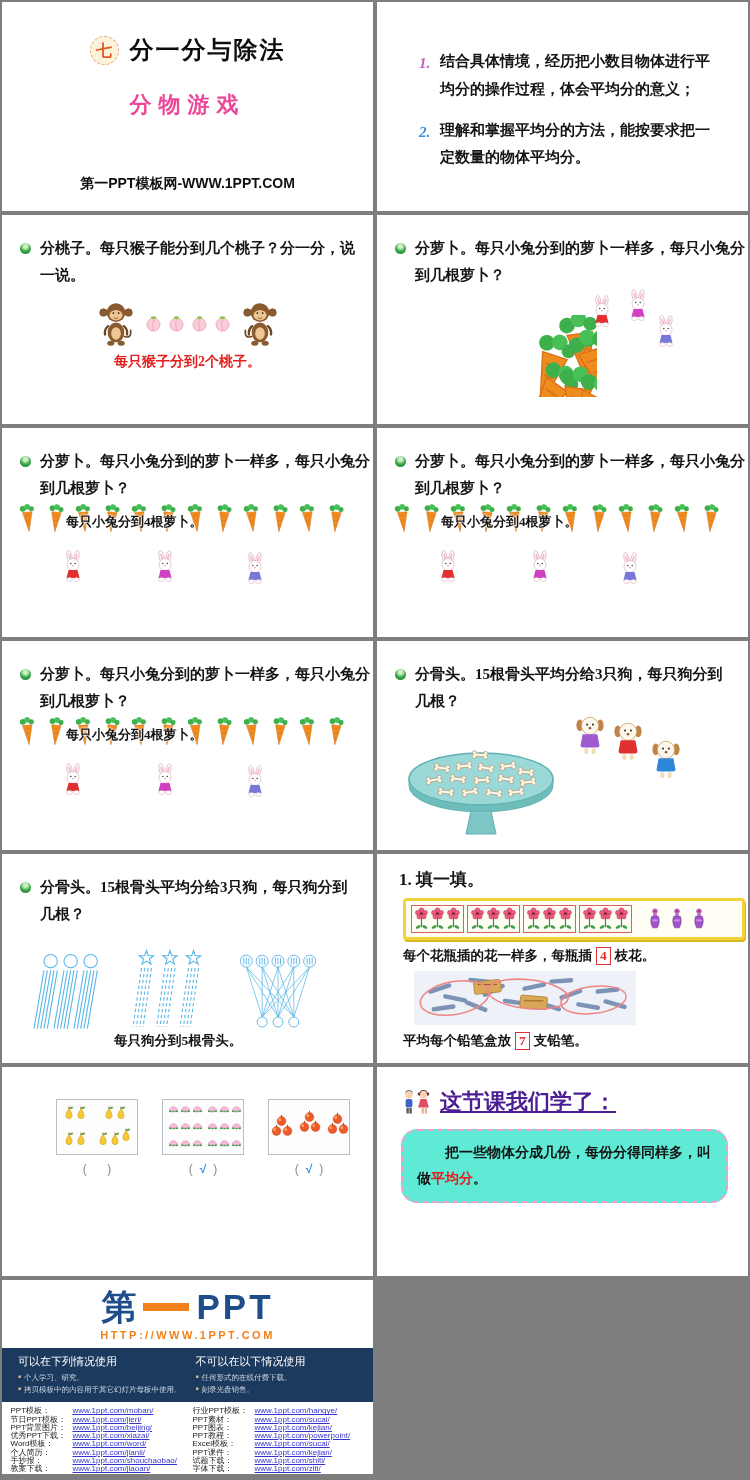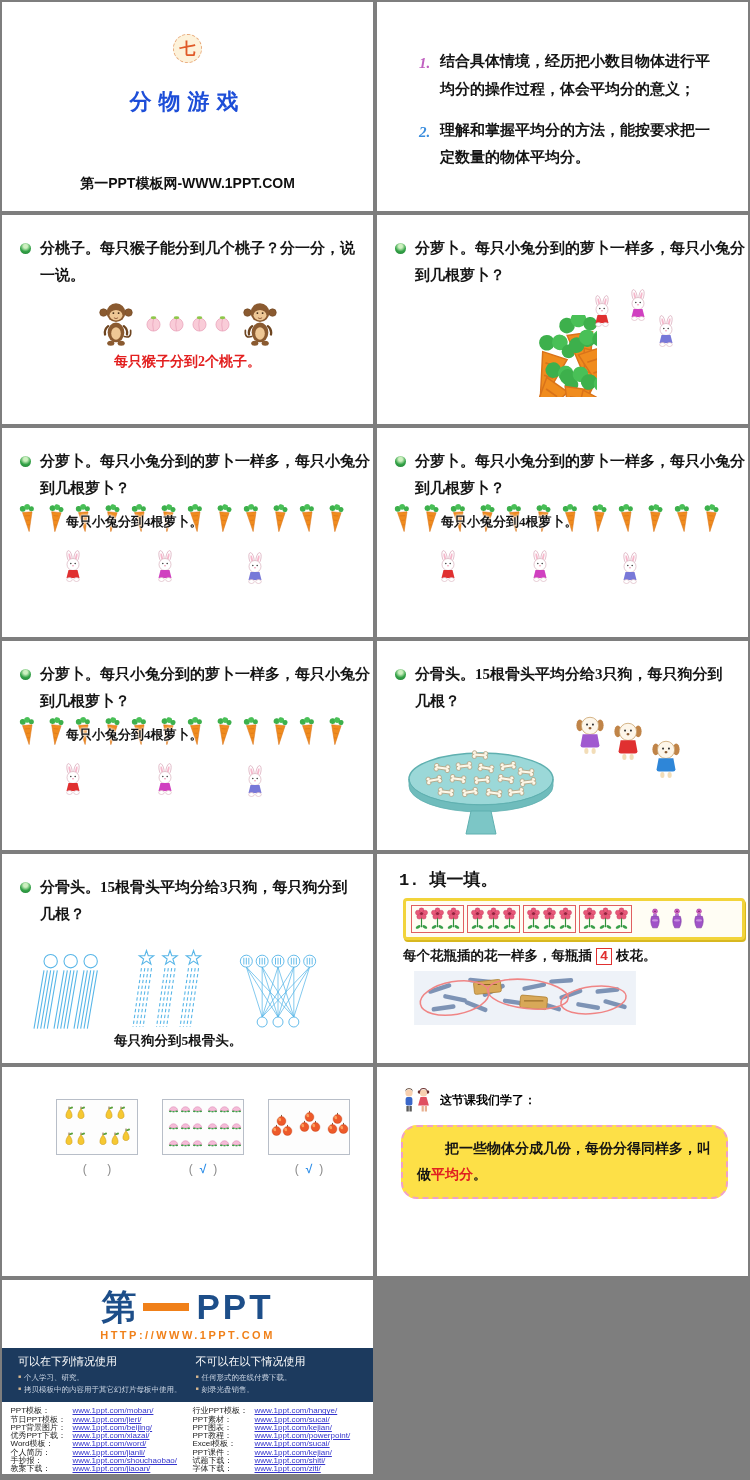--- a/index.html
+++ b/index.html
@@ -19,21 +19,21 @@
   .qw-peach .qt { width:320px; }
   .qw-carrot .qt { width:334px; }
   .qw-bone .qt { width:316px; }
 
   
   .s1-head { margin-top:32px; display:flex; justify-content:center; align-items:center; gap:11px; }
   .badge { width:29px; height:29px; border:1.5px dashed #e8a878; border-radius:50%;
            background:#fdf2da; color:#e05a28; font-weight:700; font-size:16px;
            line-height:27px; text-align:center; }
   .s1-title { font-weight:800; font-size:24px; letter-spacing:2px; color:#0d0d0d; }
-  .s1-sub { margin-top:24px; text-align:center; color:#1d4ed8; font-weight:800;
+  .s1-sub { margin-top:24px; text-align:center; color:#ec4899; font-weight:800;
             font-size:22px; letter-spacing:7px; }
   .s1-wm { position:absolute; bottom:18px; width:100%; text-align:center;
            font-family:"Liberation Sans",sans-serif; font-weight:700; font-size:14px; color:#101010; }
 
   
   .s2 { padding:46px 26px 0 42px; }
   .obj { position:relative; padding-left:21px; margin-bottom:13px;
          font-weight:700; font-size:15px; line-height:1.85; }
   .obj .num { position:absolute; left:0; top:2px; font-style:italic; font-weight:800; }
   .num1 { color:#c060c0; } .num2 { color:#3b8ede; }
@@ -71,21 +71,21 @@
   .cloud { position:absolute; left:150px; top:44px; width:130px; padding:5px 12px;
            background:#fbe2c8; border-radius:24px; font-weight:700; font-size:11px;
            line-height:1.6; z-index:2; }
   .cloud::after { content:""; position:absolute; left:-5px; bottom:-3px; width:9px; height:9px;
                   background:#fbe2c8; border-radius:50%; }
   .diag { position:absolute; }
   .dg1 { left:26px; top:98px; } .dg2 { left:122px; top:94px; } .dg3 { left:224px; top:98px; }
   .ans9 { position:absolute; left:112px; top:178px; font-weight:800; font-size:13.5px; }
 
   
-  .s10 { padding:14px 28px 0 22px;font-family:Liberation Mono, monospace; }
+  .s10 { padding:14px 28px 0 22px; }
   .s10-title { font-weight:800; font-size:17px; }
   .strip { margin:7px 0 0 4px; width:342px; height:42px; border:3px solid #f2d43a;
            background:#fffdf4; border-radius:4px; display:flex; align-items:center;
            padding:0 5px; gap:3px; box-shadow:1px 2px 0 #d8b820; }
   .fgrp { border:1px solid #e06060; padding:1px 2px; display:flex; gap:1px; }
   .vases { margin-left:13px; display:flex; gap:8px; }
   .s10-line { margin:7px 0 0 4px; font-weight:700; font-size:13.5px; }
   .numbox { display:inline-block; min-width:12px; text-align:center; border:1.5px solid #e03030;
             color:#e03030; padding:0 3px; margin:0 4px; font-weight:800; }
   .pencils { margin:6px 0 0 12px; display:block; }
@@ -97,22 +97,22 @@
   .fbox { width:82px; height:56px; border:1.5px solid #b8bec8; background:#fdfdfd; position:relative; }
   .fb-it { position:absolute; }
   .marks { display:flex; margin:7px 0 0 28px; gap:24px; }
   .mark { width:82px; text-align:center; font-family:"Liberation Sans",sans-serif;
           font-size:12px; color:#8a8a8a; }
   .mark .ck { color:#2e8ee8; font-weight:800; display:inline-block; min-width:14px; }
 
   
   .s12 { padding:20px 18px 0 24px; }
   .s12-head { display:flex; align-items:center; gap:9px; }
-  .s12-head h3 { font-family:"Liberation Sans",sans-serif; font-weight:800; font-size:12px; color:#000000; }
-  .panel { margin:12px 2px 0 0; border:2px dashed #f0a0c8; border-radius:16px; background:#fde047;
+  .s12-head h3 { font-family:"Liberation Sans",sans-serif; font-weight:800; font-size:22px; color:#4c1d95;text-decoration:underline; }
+  .panel { margin:12px 2px 0 0; border:2px dashed #f0a0c8; border-radius:16px; background:#5eead4;
            padding:9px 14px; font-weight:700; font-size:14px; line-height:1.85; }
   .panel p { text-indent:2em; }
   .red { color:#e02020; }
 
   
   .fslide { font-family:"Liberation Sans",sans-serif; }
   .flogo { padding-top:9px; text-align:center; }
   .flogo-row { display:flex; justify-content:center; align-items:center; gap:7px; }
   .lg-char,.lg-ppt { font-weight:800; font-size:35px; line-height:1; color:#1d4e89; }
   .lg-ppt { letter-spacing:3px; }
@@ -234,20 +234,21 @@
       <ellipse cx="4.4" cy="6.4" rx="1.6" ry="2.2" fill="#ffb069" opacity="0.8" transform="rotate(-20 4.4 6.4)"></ellipse>
     </symbol>
   </defs>
 </svg>
 
 <div class="page">
 
   <div class="slide">
     <div class="s1-head">
       <span class="badge">七</span>
+      <span class="s1-title">分一分与除法</span>
     </div>
     <div class="s1-sub">分物游戏</div>
     <div class="s1-wm">第一PPT模板网-WWW.1PPT.COM</div>
   </div>
 
   <div class="slide s2">
     <div class="obj">
       <span class="num num1">1.</span>
       <span>结合具体情境，经历把小数目物体进行平均分的操作过程，体会平均分的意义；</span>
     </div>
@@ -663,20 +664,23 @@
         <rect x="62" y="10" width="28" height="13" rx="2" transform="rotate(-6 76 16)"></rect>
         <rect x="110" y="26" width="28" height="13" rx="2" transform="rotate(5 124 32)"></rect>
       </g>
       <path d="M66 14 h20 M114 31 h20" stroke="#8a6020" stroke-width="1"></path>
       <g stroke="#f08585" stroke-width="1.6" fill="none">
         <ellipse cx="42" cy="28" rx="36" ry="17" transform="rotate(-10 42 28)"></ellipse>
         <ellipse cx="118" cy="24" rx="42" ry="15" transform="rotate(6 118 24)"></ellipse>
         <ellipse cx="186" cy="30" rx="34" ry="14" transform="rotate(-7 186 30)"></ellipse>
       </g>
     </svg>
+    <div class="s10-line">
+      <span>平均每个铅笔盒放</span><span class="numbox">7</span><span>支铅笔。</span>
+    </div>
   </div>
 
   <div class="slide s11">
     <div class="boxes">
       <div class="fbox">
         <svg class="fb-it" style="left:6px;top:5px" width="12" height="16" viewBox="0 0 14 18">
             <use href="#sym-pear"></use>
           </svg>
         <svg class="fb-it" style="left:18px;top:5px" width="12" height="16" viewBox="0 0 14 18">
             <use href="#sym-pear"></use>

